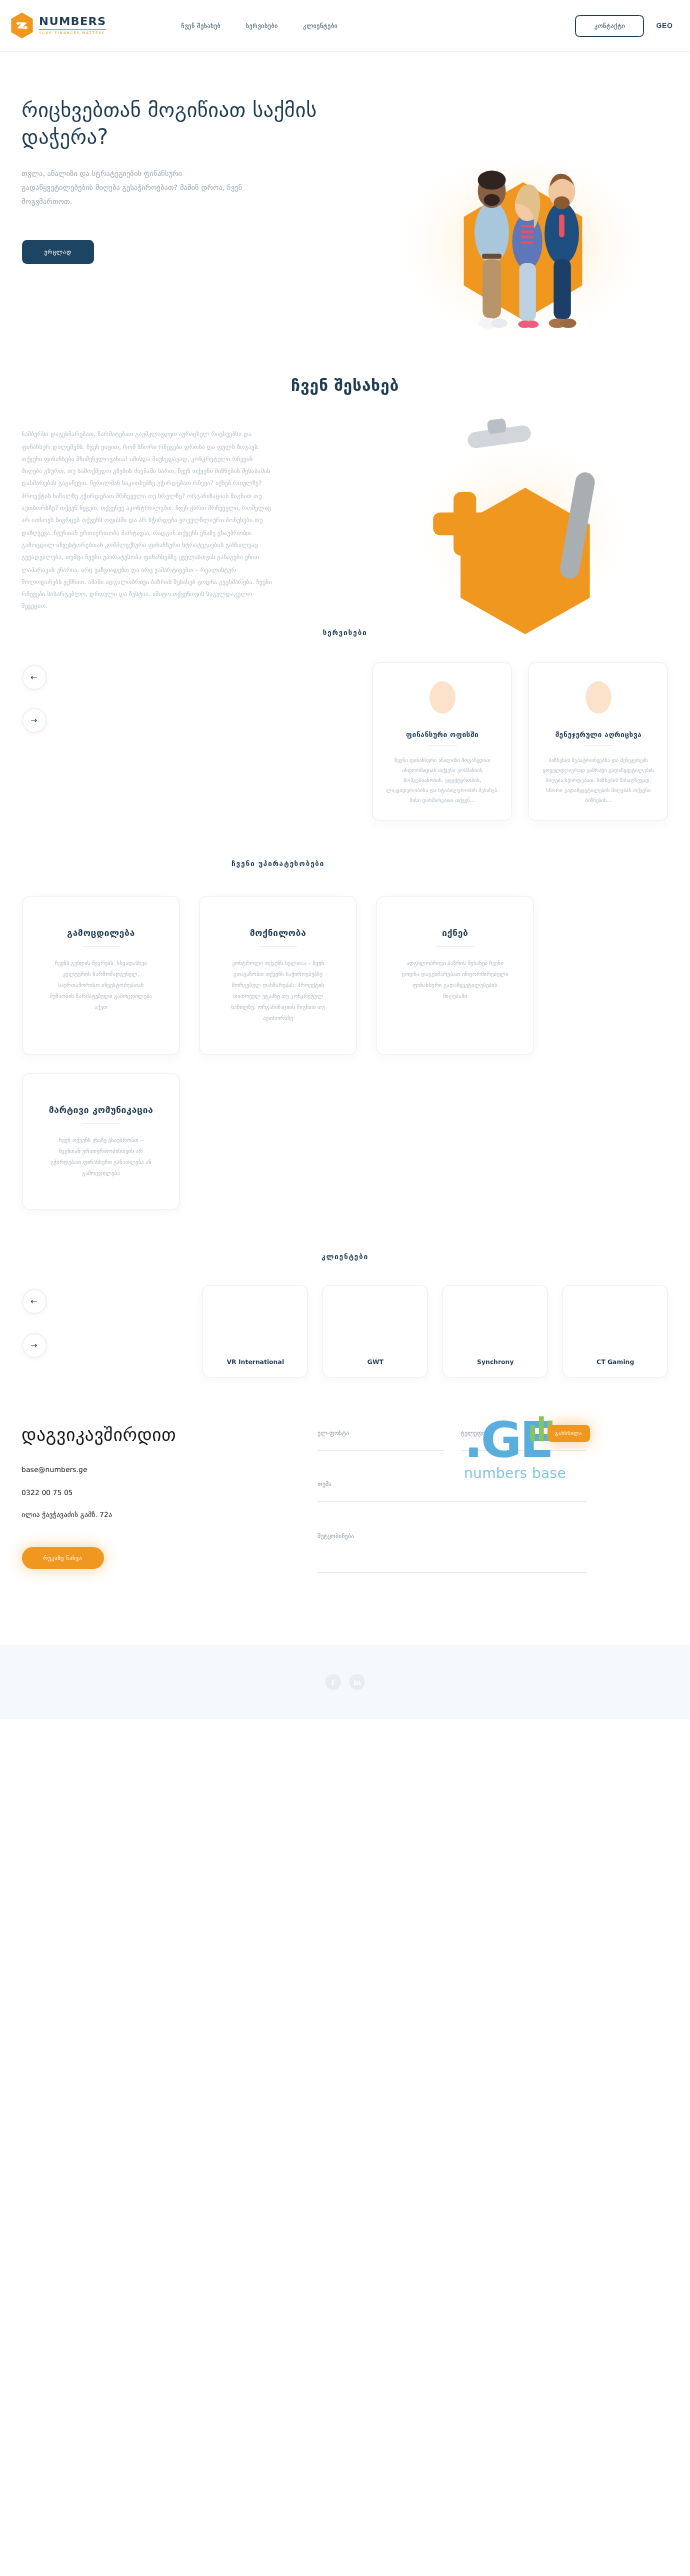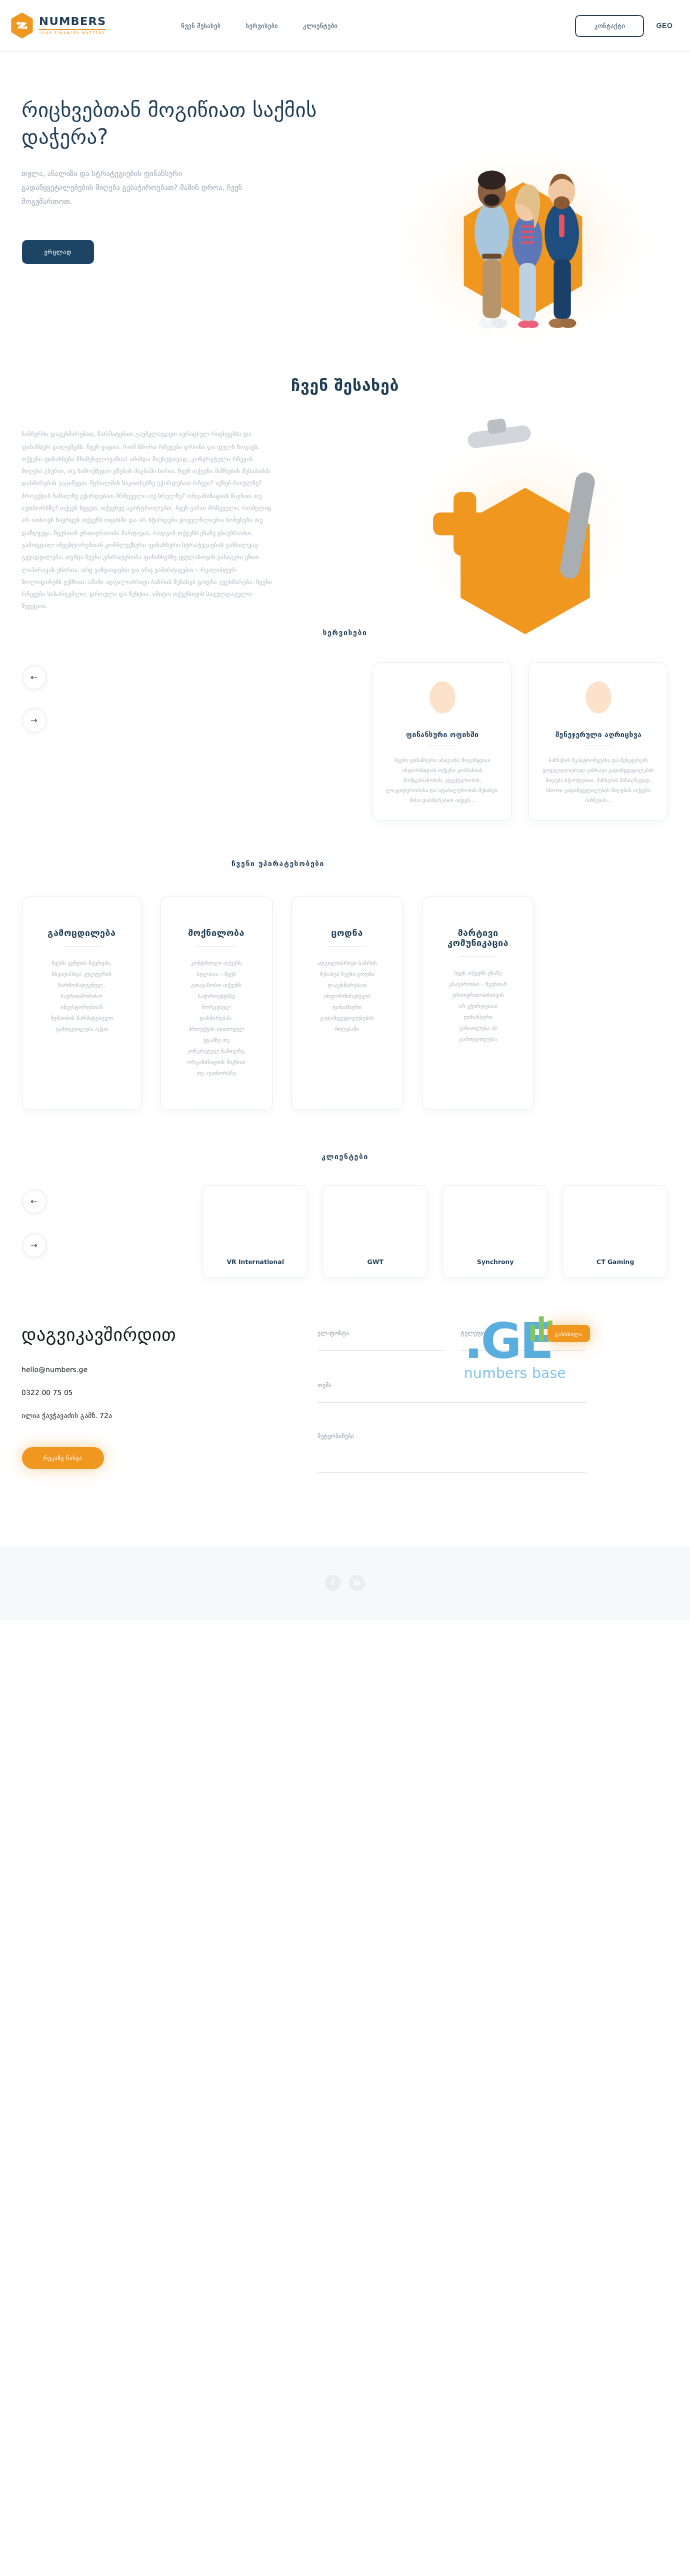--- a/index.html
+++ b/index.html
@@ -118,21 +118,21 @@
   .svc-name {
     font-size: 7px; font-weight: bold; color: #1e3c54;
     letter-spacing: 0.2px; margin-bottom: 6.5px;
   }
   .svc-div { width: 29px; height: 1.1px; background: #f0f2f5; margin: 0 auto 8.6px; }
   .svc-desc { font-size: 5.2px; line-height: 1.95; color: #aeb8c2; }
 
   
   .adv { width: 556px; padding-top: 39px; }
   .adv-grid {
-    display: grid; grid-template-columns: 1fr 1fr 1fr 1fr;
+    display: grid; grid-template-columns: 1fr 1fr 1fr;
     gap: 18.3px; padding: 28px 21.6px 0;
   }
   .adv-card {
     background: #fff; border: 0.5px solid #f1f3f6; border-radius: 7.5px;
     padding: 31px 25px 30px; text-align: center;
     box-shadow: 0 2.2px 9.7px rgba(30,60,84,.04);
   }
   .adv-name {
     font-size: 9px; font-weight: bold; color: #1e3c54;
     letter-spacing: 0.2px; margin-bottom: 7.5px;
@@ -380,21 +380,21 @@
       <div class="adv-name">გამოცდილება</div>
       <div class="adv-div"></div>
       <div class="adv-desc">ჩვენს გუნდის წევრებს, სხვადასხვა კულტურის წარმომადგენელ, საერთაშორისო ინვესტორებთან მუშაობის წარმატებული გამოცდილება აქვთ</div>
     </div>
     <div class="adv-card">
       <div class="adv-name">მოქნილობა</div>
       <div class="adv-div"></div>
       <div class="adv-desc">კონტროლი თქვენს ხელთაა – ჩვენ გთავაზობთ თქვენს საჭიროებებზე მორგებულ დახმარებას: პროექტის თითოეულ ეტაპზე თუ კონკრეტულ ნაწილზე, ორგანიზაციის შიგნით თუ აუთსორსზე</div>
     </div>
     <div class="adv-card">
-      <div class="adv-name">ცოდნა</div>
+      <div class="adv-name">იქნებ</div>
       <div class="adv-div"></div>
       <div class="adv-desc">ადგილობრივი ბაზრის შესახებ ჩვენი ცოდნა დაგეხმარებათ ინფორმირებული ფინანსური გადაწყვეტილებების მიღებაში</div>
     </div>
     <div class="adv-card">
       <div class="adv-name">მარტივი კომუნიკაცია</div>
       <div class="adv-div"></div>
       <div class="adv-desc">ჩვენ თქვენს ენაზე ვსაუბრობთ – ჩვენთან ურთიერთობისთვის არ გჭირდებათ ფინანსური განათლება ან გამოცდილება</div>
     </div>
   </div>
 </div>
@@ -417,21 +417,21 @@
     </div>
     <div class="cli-card">
       <span class="cli-name">CT Gaming</span>
     </div>
   </div>
 </div>
 
 <div class="contact">
   <div class="contact-left">
     <h2 class="contact-title">დაგვიკავშირდით</h2>
-    <div class="contact-line">hello@numbers.ge</div>
+    <div class="contact-line">base@numbers.ge</div>
     <div class="contact-line">0322 00 75 05</div>
     <div class="contact-line">ილია ჭავჭავაძის გამზ. 72ა</div>
     <button class="contact-btn">რუკაზე ნახვა</button>
   </div>
 
   <div class="contact-right">
     <div class="form-row">
       <div class="field">
         <label>ელ-ფოსტა</label>
         <div class="rule"></div>

